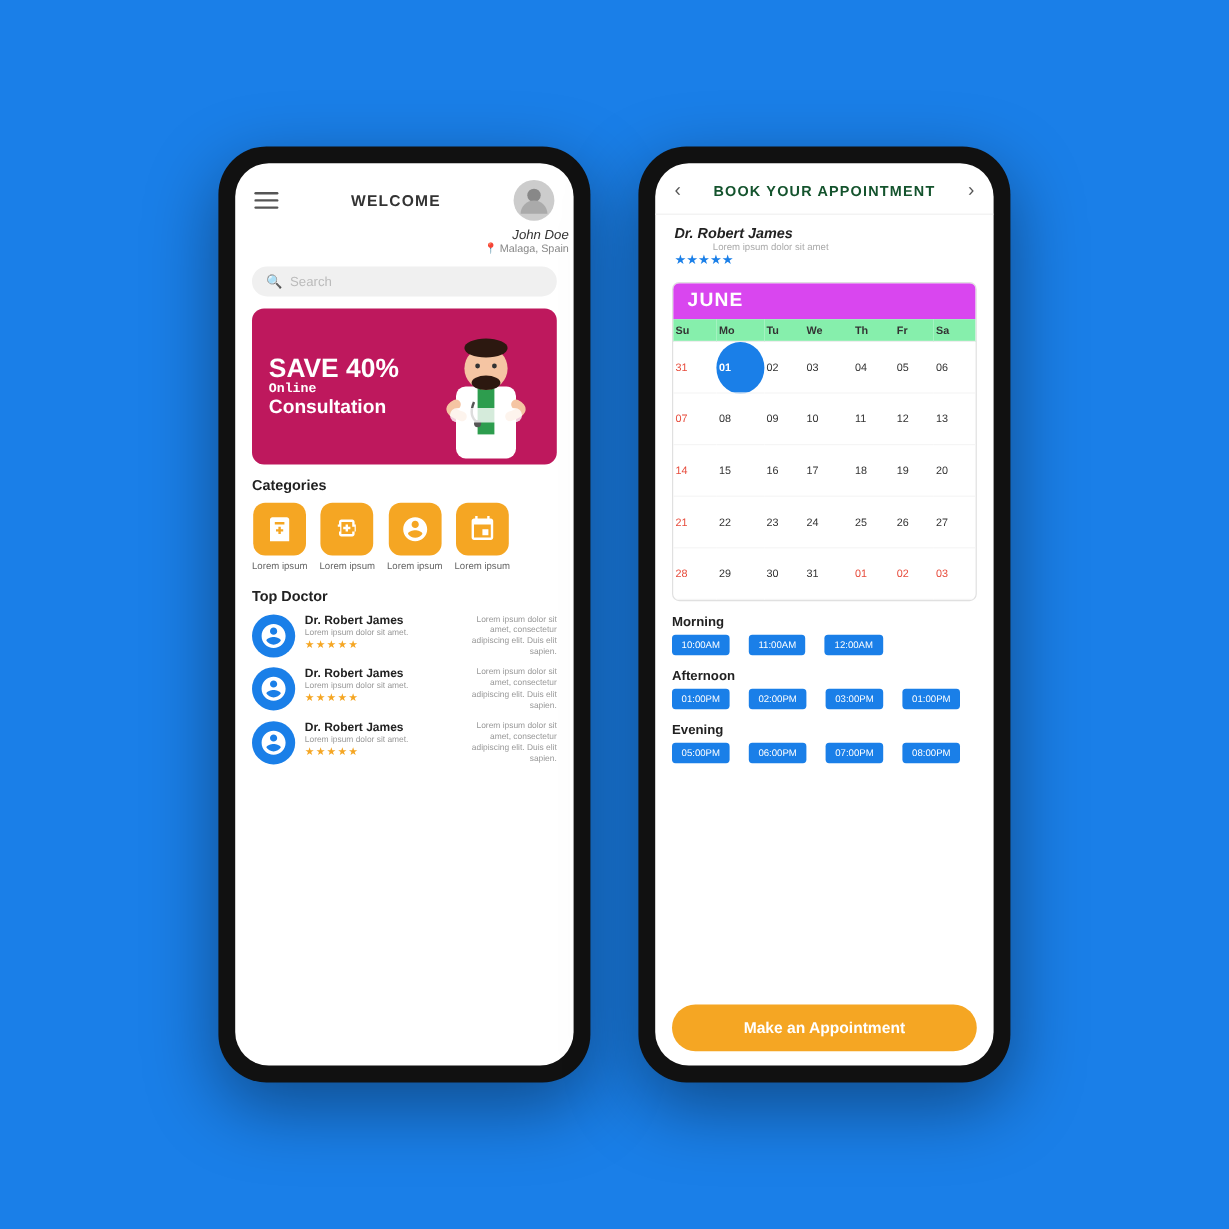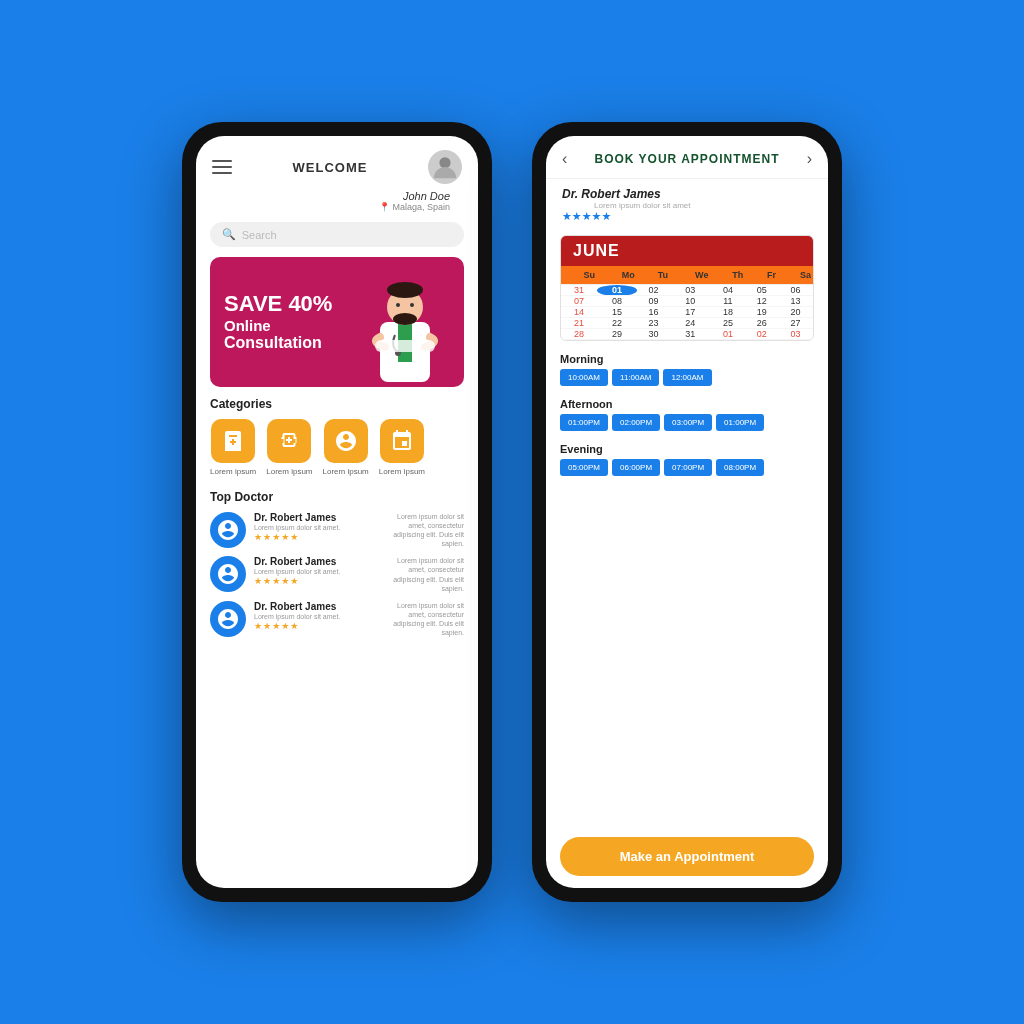--- a/index.html
+++ b/index.html
@@ -75,21 +75,21 @@
       align-items: center;
       justify-content: center;
       overflow: hidden;
     }
     .avatar-circle svg {
       width: 28px;
       height: 28px;
     }
     .user-info {
       text-align: right;
-      padding-right: 28px;
+      padding-right: 4px;
       margin-bottom: 6px;
     }
     .user-name {
       font-size: 11px;
       color: #333;
       font-style: italic;
     }
     .user-location {
       font-size: 9px;
       color: #888;
@@ -130,22 +130,23 @@
     .promo-text {
       color: #fff;
       z-index: 1;
     }
     .promo-save {
       font-size: 22px;
       font-weight: bold;
       line-height: 1.1;
     }
     .promo-online {
-      font-size: 15px;
-      font-weight: bold;
+      font-size: 11px;
+      font-weight: bold;
+      font-family: Liberation Mono, monospace;
     }
     .promo-consult {
       font-size: 16px;
       font-weight: bold;
     }
     .doctor-figure {
       width: 90px;
       height: 110px;
       flex-shrink: 0;
     }
@@ -278,43 +279,43 @@
       font-size: 11px;
     }
     
     .calendar-container {
       margin: 4px 14px;
       border: 1px solid #e0e0e0;
       border-radius: 6px;
       overflow: hidden;
     }
     .calendar-header {
-      background: #b91c1c;
+      background: #d946ef;
       color: #fff;
       font-size: 16px;
       font-weight: bold;
       padding: 6px 12px;
       letter-spacing: 1px;
     }
     .calendar-grid {
       width: 100%;
       border-collapse: collapse;
     }
     .calendar-grid th {
       font-size: 9px;
       color: #333;
       padding: 4px 2px;
-      text-align: right;
-      background: #f97316;
+      text-align: left;
+      background: #86efac;
       border-bottom: 1px solid #eee;
     }
     .calendar-grid td {
       font-size: 9px;
-      text-align: center;
-      padding: 0 2px;
+      text-align: left;
+      padding: 16px 2px;
       color: #333;
       border-bottom: 1px solid #f5f5f5;
     }
     .calendar-grid td.sunday { color: #e74c3c; }
     .calendar-grid td.highlighted { color: #e74c3c; }
     .calendar-grid td.active-day {
       background: #1a7fe8;
       color: #fff;
       border-radius: 50%;
       font-weight: bold;
@@ -324,21 +325,21 @@
       padding: 8px 14px 4px;
     }
     .time-label {
       font-size: 11px;
       font-weight: bold;
       color: #222;
       margin-bottom: 4px;
     }
     .time-slots {
       display: flex;
-      gap: 4px;
+      gap: 16px;
       flex-wrap: wrap;
     }
     .time-slot {
       background: #1a7fe8;
       color: #fff;
       font-size: 8px;
       padding: 4px 8px;
       border-radius: 3px;
       cursor: pointer;
     }

